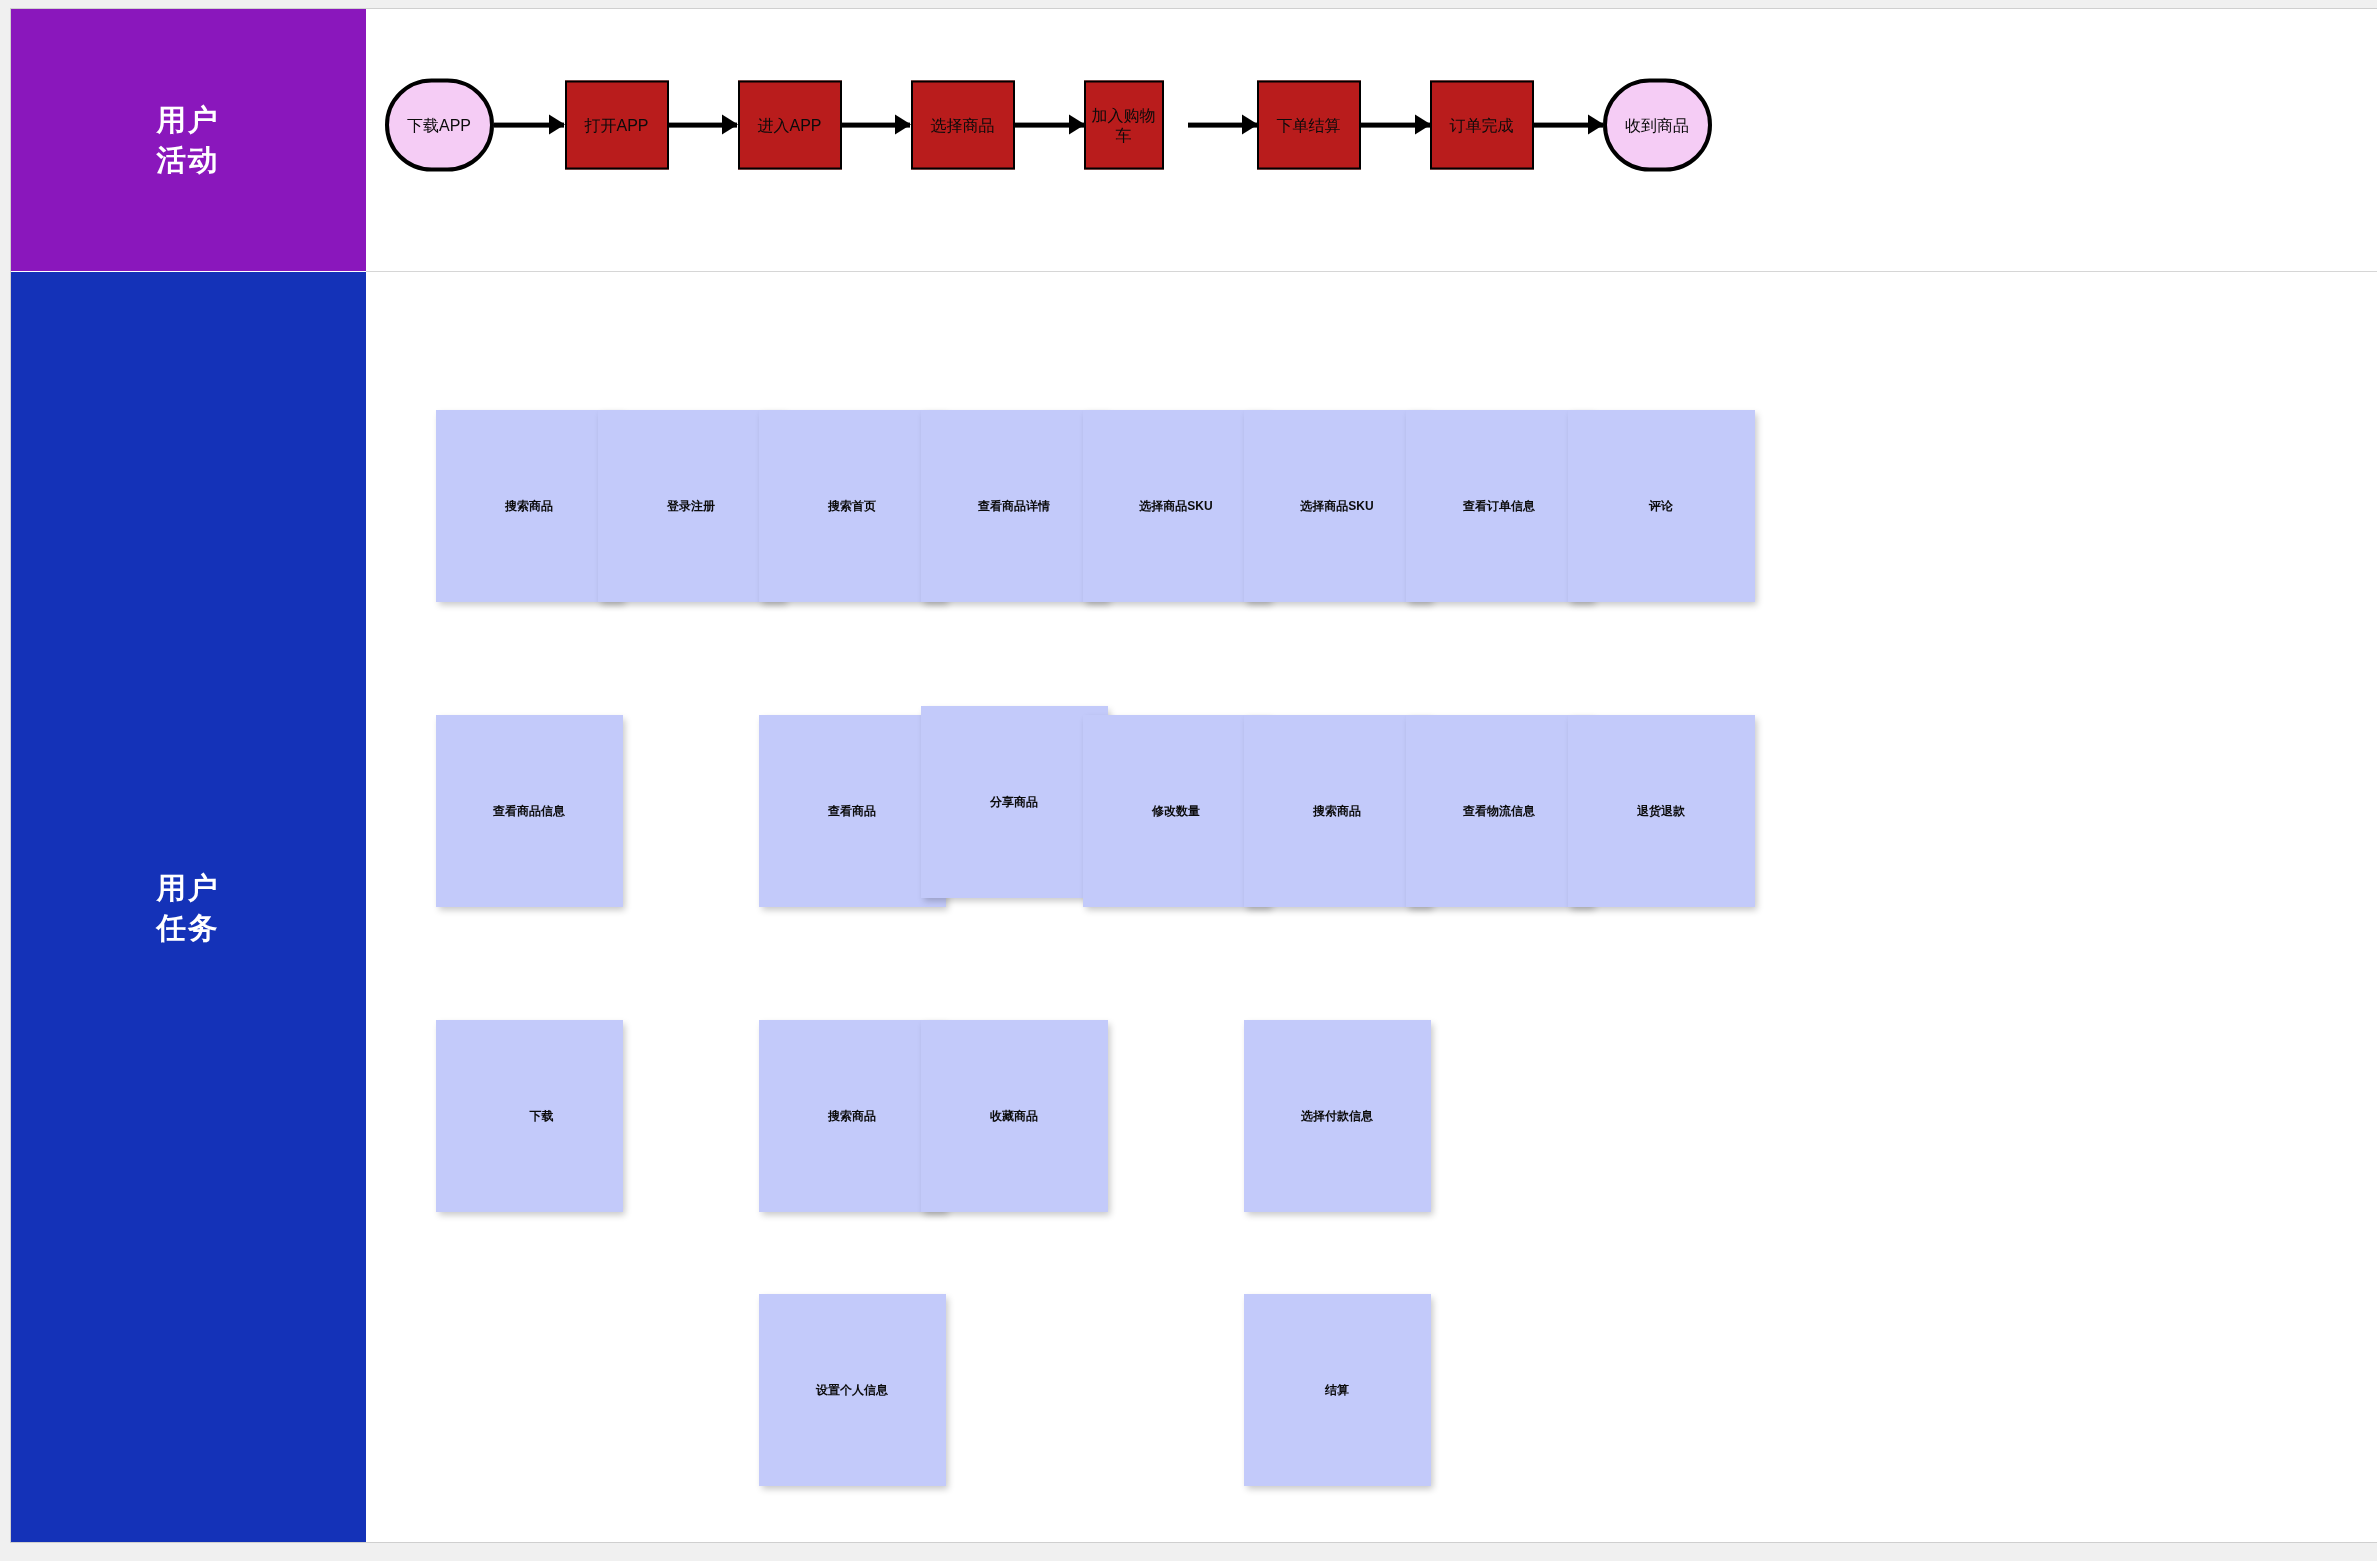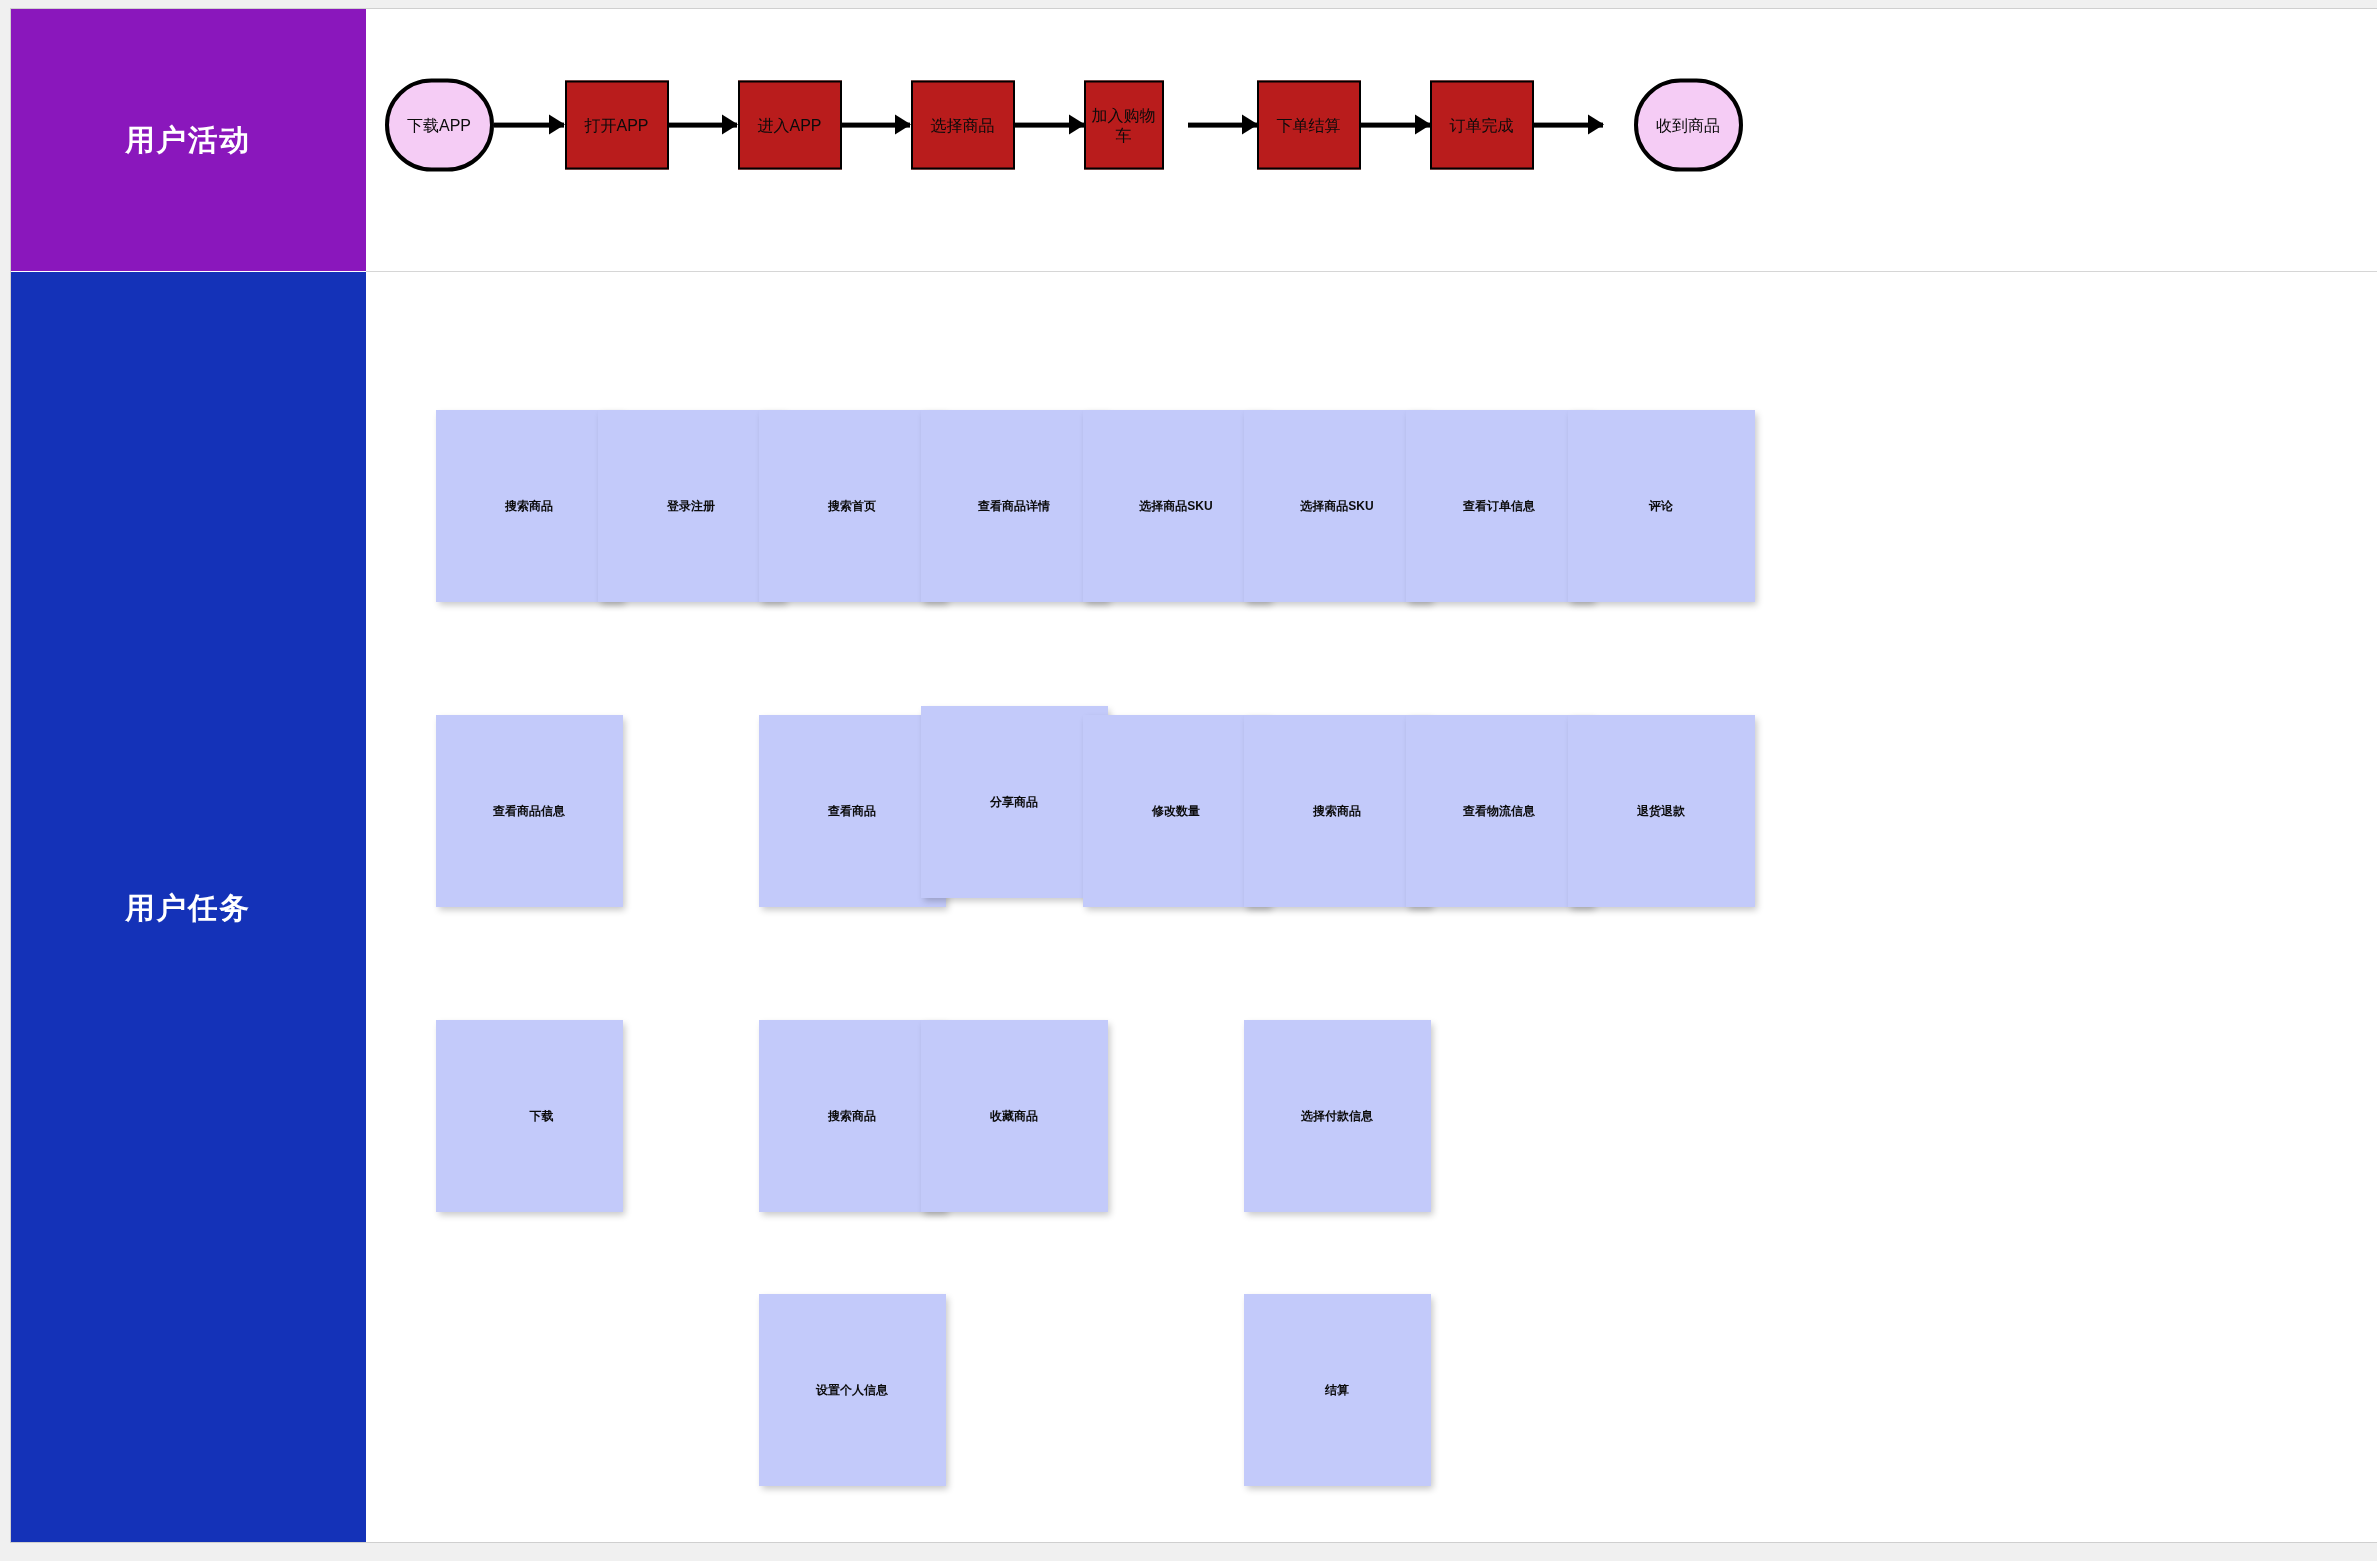--- a/index.html
+++ b/index.html
@@ -26,21 +26,21 @@
     box-sizing: border-box;
     overflow: hidden;
   }
 
   
   .lane-label {
     position: absolute;
     left: 0;
     width: 355px;
     display: flex;
-    flex-direction: row;
+    flex-direction: column;
     align-items: center;
     justify-content: center;
     color: #ffffff;
     font-size: 29.5px;
     font-weight: 700;
     line-height: 1.35;
     letter-spacing: 1.9px;
   }
   .lane-activity {
     top: 0;
@@ -160,21 +160,21 @@
       <div class="flow-node" style="left: 372px; width: 104px;">进入APP</div>
       <div class="flow-arrow" style="left: 475px; width: 69px;"></div>
       <div class="flow-node" style="left: 545px; width: 104px;">选择商品</div>
       <div class="flow-arrow" style="left: 649px; width: 69px;"></div>
       <div class="flow-node" style="left: 718px; width: 80px;">加入购物车</div>
       <div class="flow-arrow" style="left: 822px; width: 69px;"></div>
       <div class="flow-node" style="left: 891px; width: 104px;">下单结算</div>
       <div class="flow-arrow" style="left: 995px; width: 69px;"></div>
       <div class="flow-node" style="left: 1064px; width: 104px;">订单完成</div>
       <div class="flow-arrow" style="left: 1168px; width: 69px;"></div>
-      <div class="flow-node terminal" style="left: 1268px; width: 109px;">收到商品</div>
+      <div class="flow-node terminal" style="left: 1237px; width: 109px;">收到商品</div>
     </div>
 
   <div class="tasks" id="tasks-region">
       <div class="card" style="left: 70px; top: 138px;">搜索商品</div>
       <div class="card" style="left: 232px; top: 138px;">登录注册</div>
       <div class="card" style="left: 393px; top: 138px;">搜索首页</div>
       <div class="card" style="left: 555px; top: 138px;">查看商品详情</div>
       <div class="card" style="left: 717px; top: 138px;">选择商品SKU</div>
       <div class="card" style="left: 878px; top: 138px;">选择商品SKU</div>
       <div class="card" style="left: 1040px; top: 138px;">查看订单信息</div>

